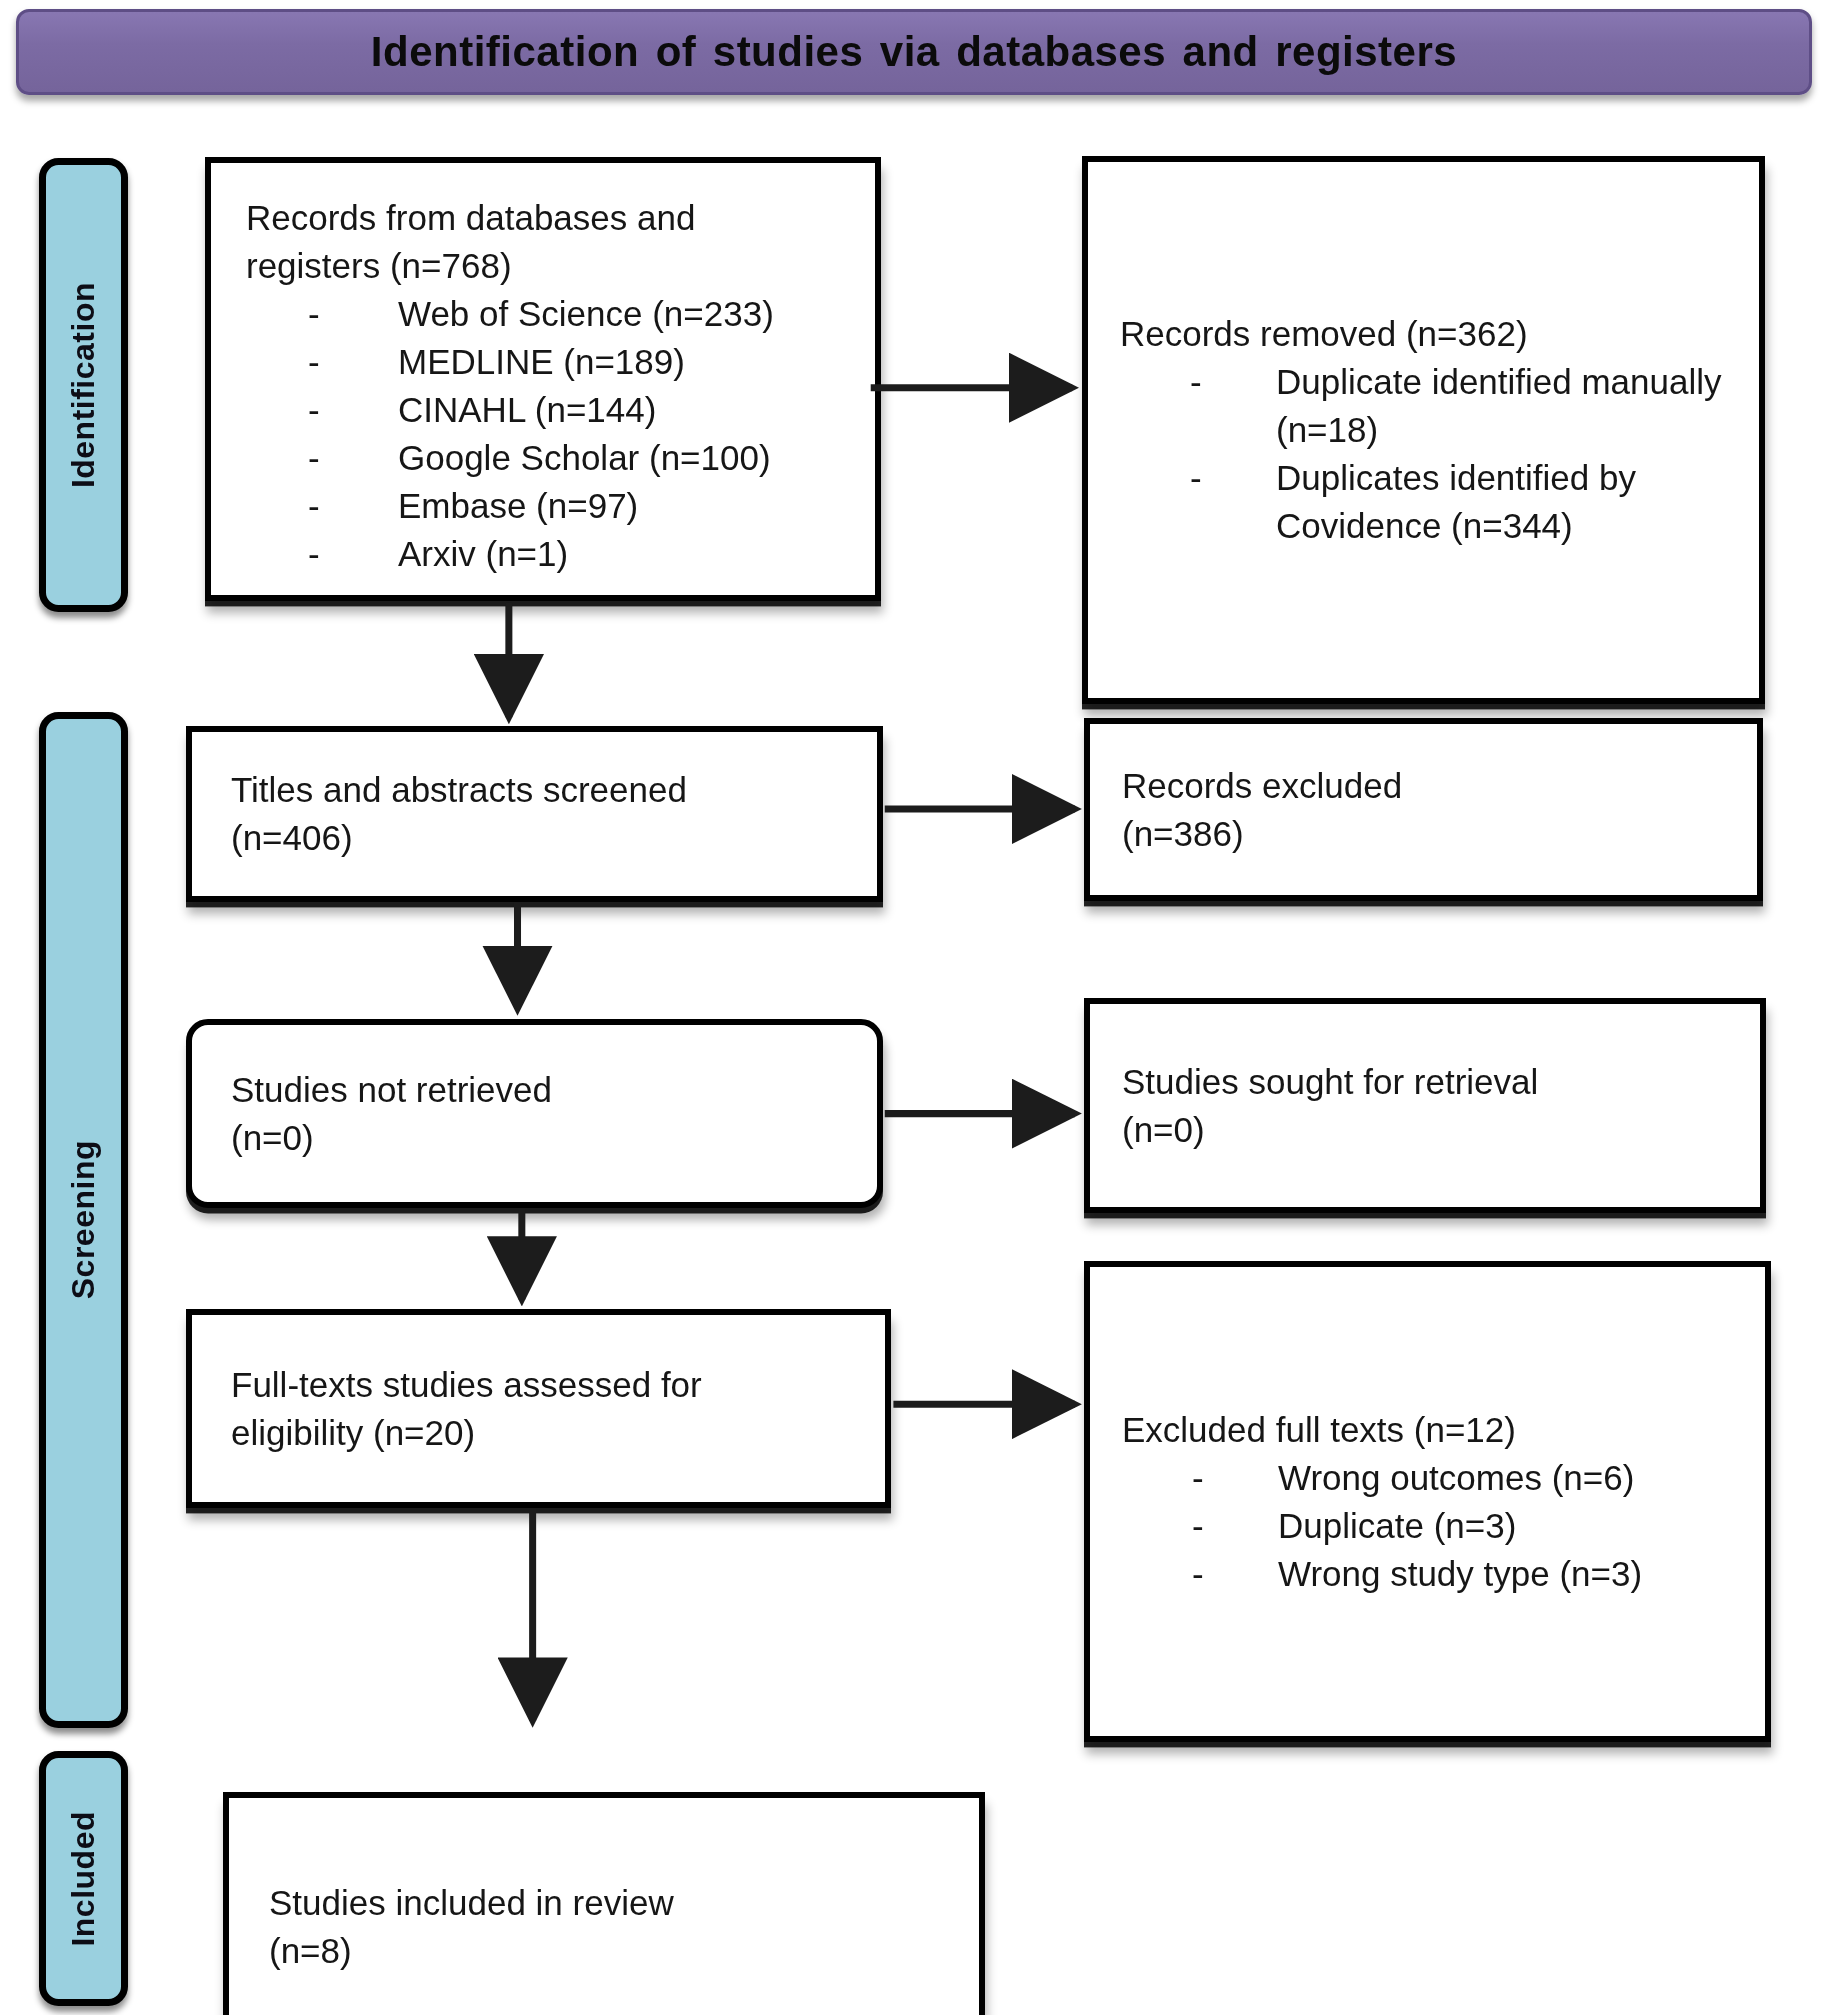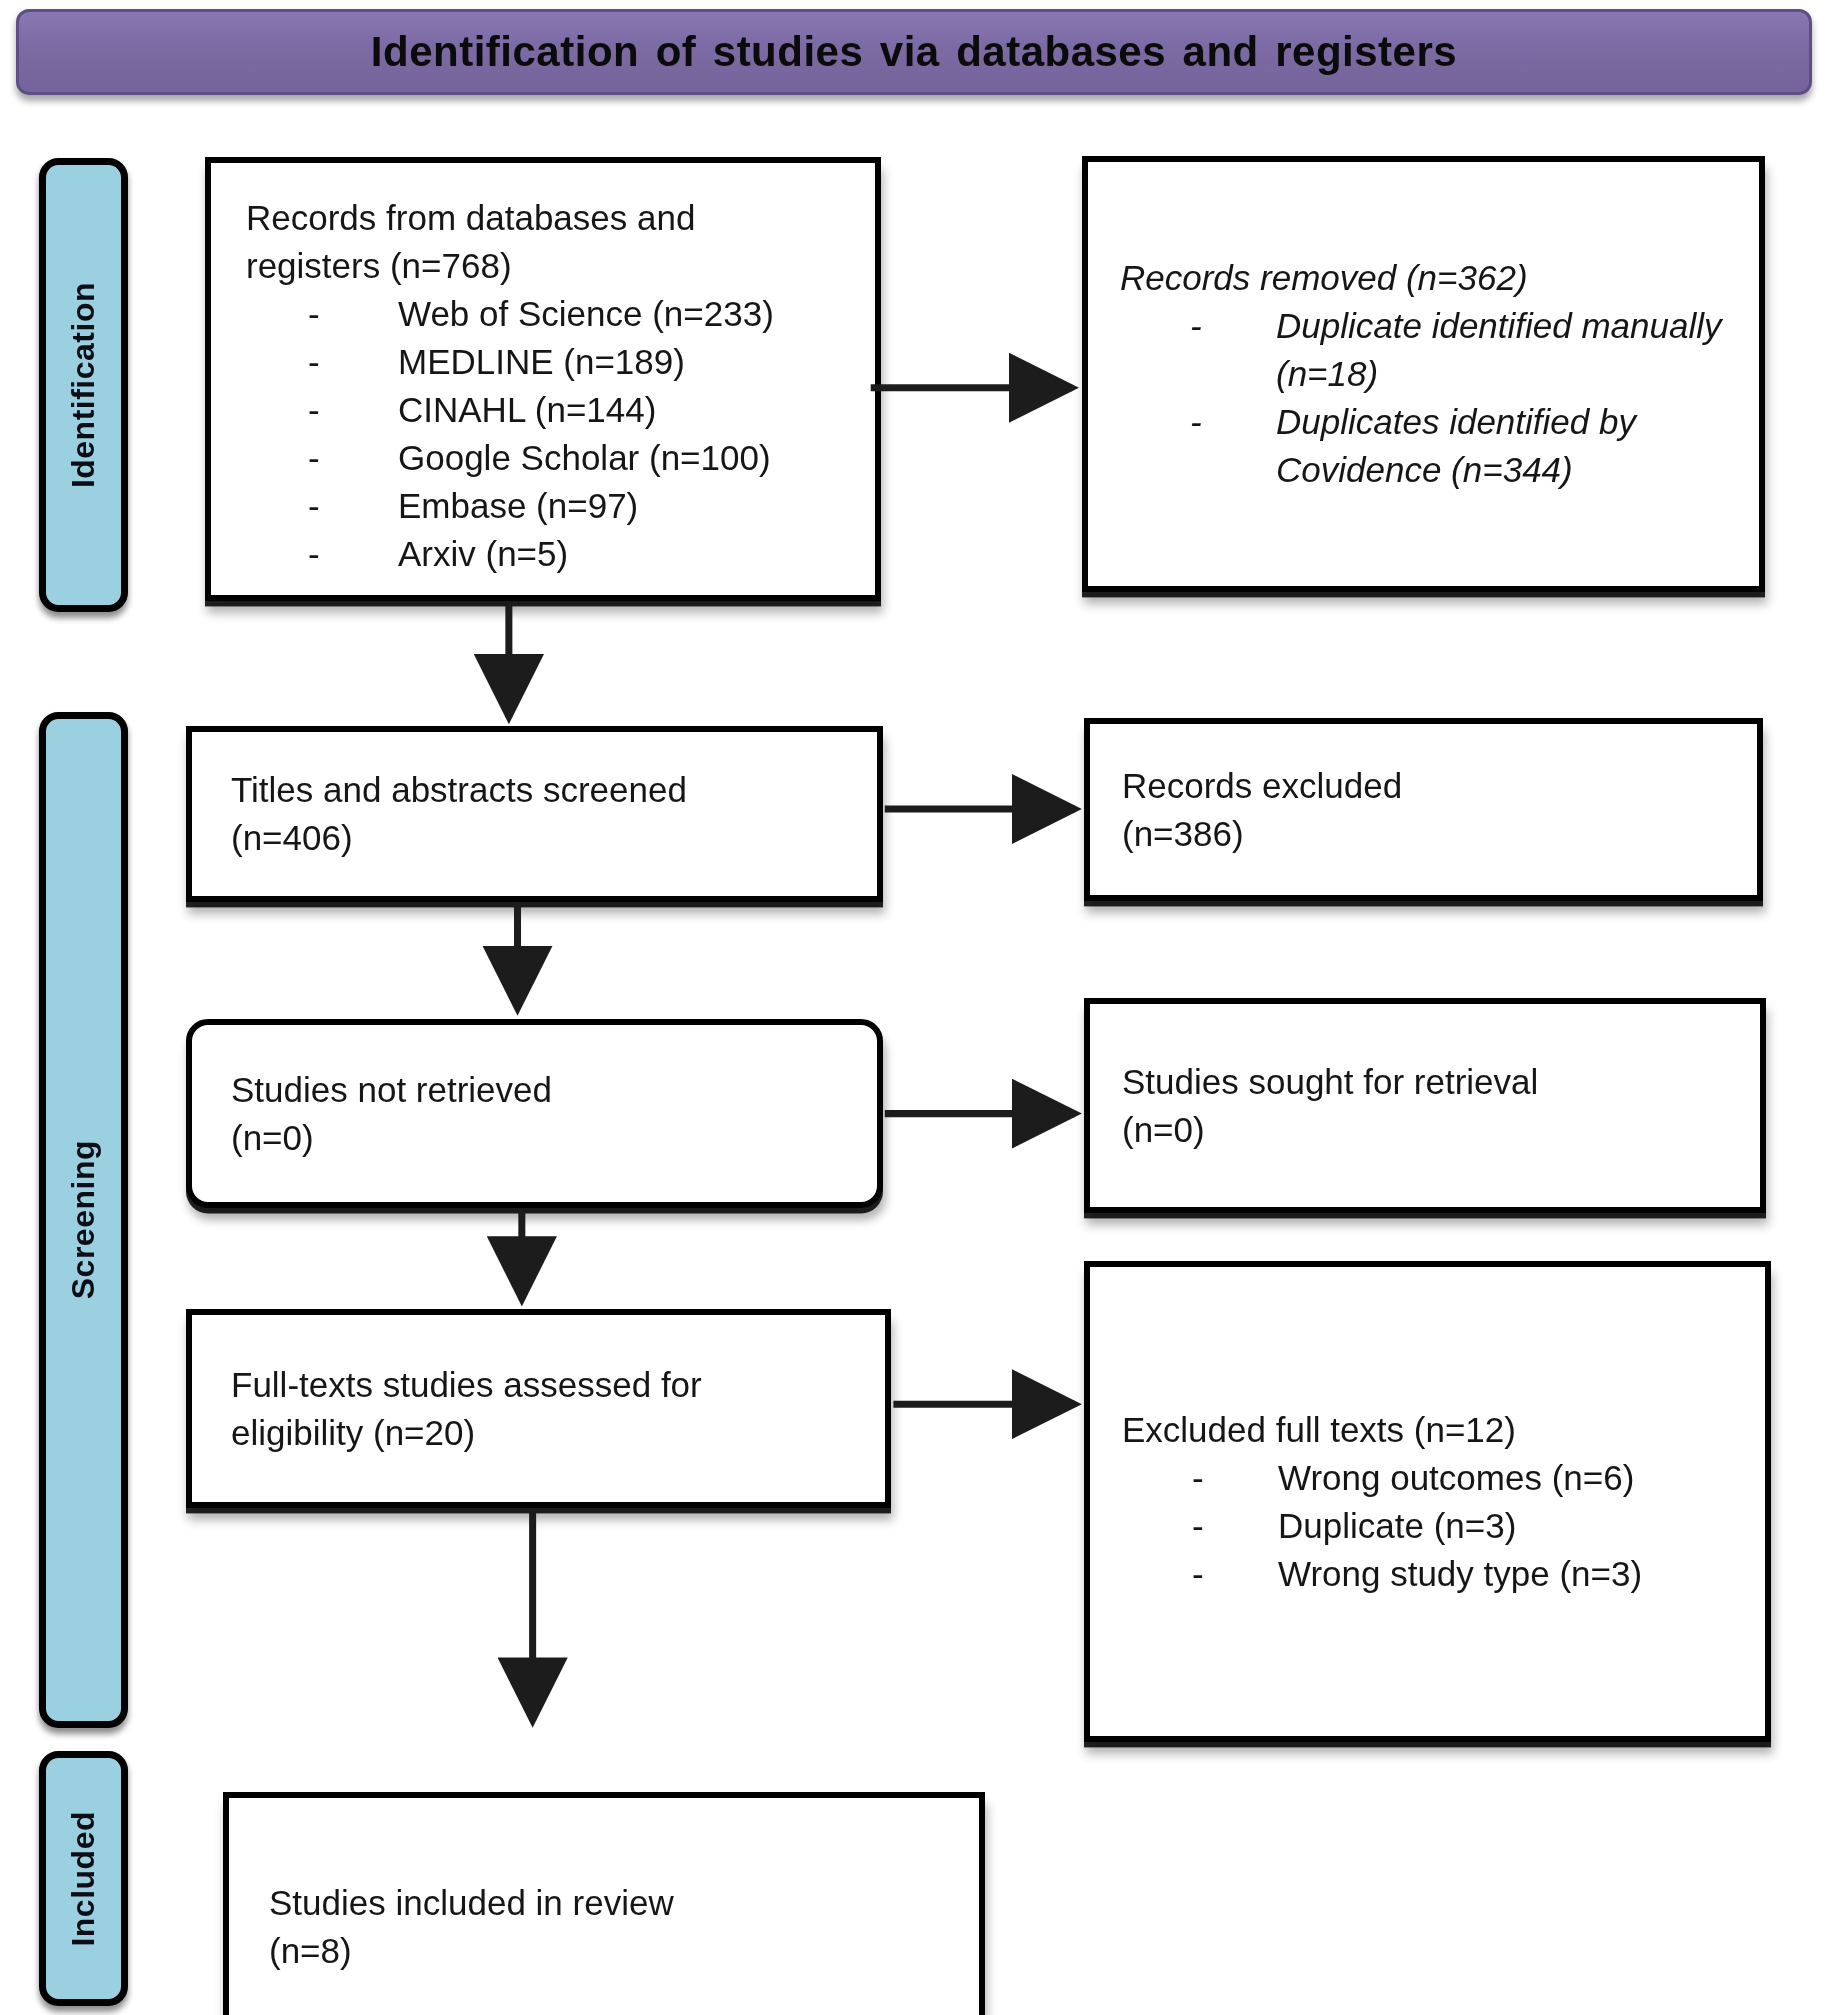--- a/index.html
+++ b/index.html
@@ -73,21 +73,21 @@
 
   
   .b-records{left:190px;top:157px;width:676px;height:444px;justify-content:flex-start;padding:31px 16px 0 35px;margin-left:15px;}
   .b-records .item{padding-left:62px;}
   .b-titles{left:186px;top:726px;width:697px;height:176px;padding-left:39px;}
   .b-notretrieved{left:186px;top:1019px;width:697px;height:189px;padding-left:39px;border-radius:22px;}
   .b-fulltext{left:186px;top:1309px;width:705px;height:199px;padding-left:39px;}
   .b-included{left:223px;top:1792px;width:762px;height:269px;padding-left:40px;}
 
   
-  .b-removed{left:1082px;top:156px;width:683px;height:436px;padding-left:32px;padding-right:16px;font-style:italic;}
+  .b-removed{left:1082px;top:156px;width:683px;height:548px;padding-left:32px;padding-right:16px;}
   .b-removed .item{padding-left:70px;}
   .b-removed .dash{flex-basis:86px;}
   .b-excluded{left:1084px;top:718px;width:679px;height:183px;padding-left:32px;}
   .b-sought{left:1084px;top:998px;width:682px;height:215px;padding-left:32px;}
   .b-ftexcluded{left:1084px;top:1261px;width:687px;height:481px;padding-left:32px;padding-right:22px;}
   .b-ftexcluded .item{padding-left:70px;}
   .b-ftexcluded .dash{flex-basis:86px;}
 
   
   .arrows{
@@ -132,21 +132,21 @@
     <div class="item">
       <span class="dash">-</span>
       <span class="item-text">Google Scholar (n=100)</span>
     </div>
     <div class="item">
       <span class="dash">-</span>
       <span class="item-text">Embase (n=97)</span>
     </div>
     <div class="item">
       <span class="dash">-</span>
-      <span class="item-text">Arxiv (n=5)</span>
+      <span class="item-text">Arxiv (n=1)</span>
     </div>
   </div>
 
   <div class="fbox b-titles">
     <div class="box-title">Titles and abstracts screened
 (n=406)</div>
   </div>
 
   <div class="fbox b-notretrieved">
     <div class="box-title">Studies not retrieved

